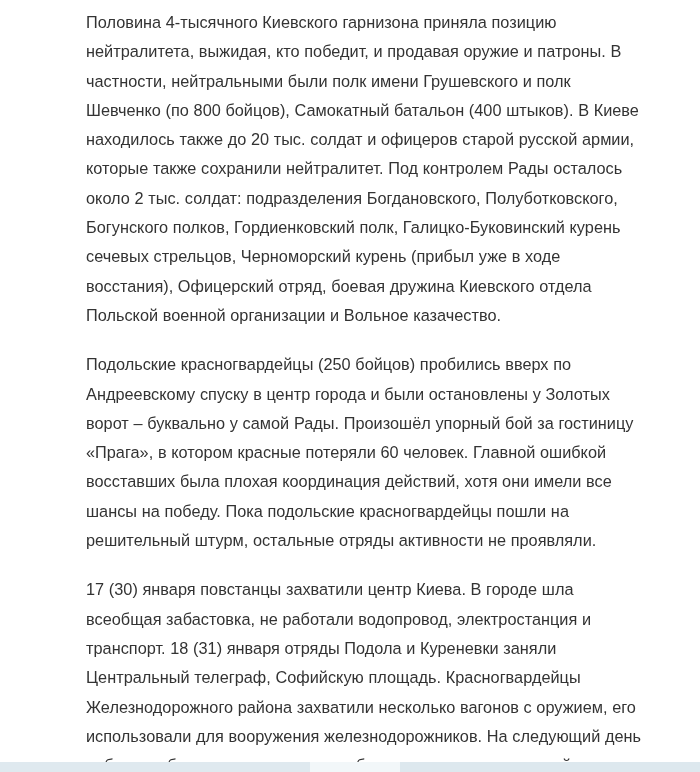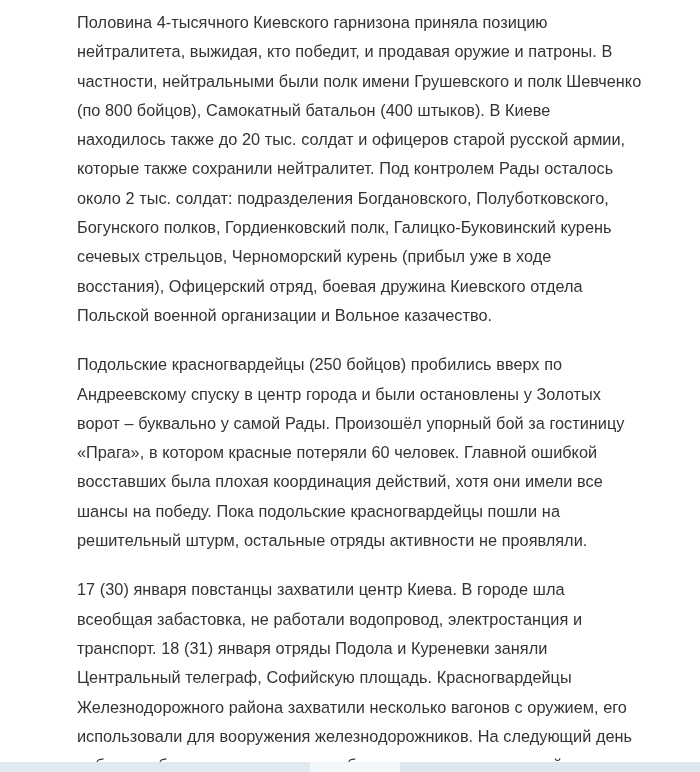--- a/index.html
+++ b/index.html
@@ -19,21 +19,21 @@
   #article-body {
     position: absolute;
     left: 70px;
     top: 0;
     width: 572px;
     padding-top: 8px;
     box-sizing: content-box;
   }
 
   .paragraph {
-    margin: 0 0 20px 7px;
+    margin: 0 0 20px 16px;
     font-size: 16.3px;
     line-height: 29.3px;
     color: #333333;
     text-align: left;
     letter-spacing: 0.02px;
     word-spacing: 0.1px;
     -webkit-font-smoothing: antialiased;
   }
   .paragraph:last-child {
     margin-bottom: 0;

